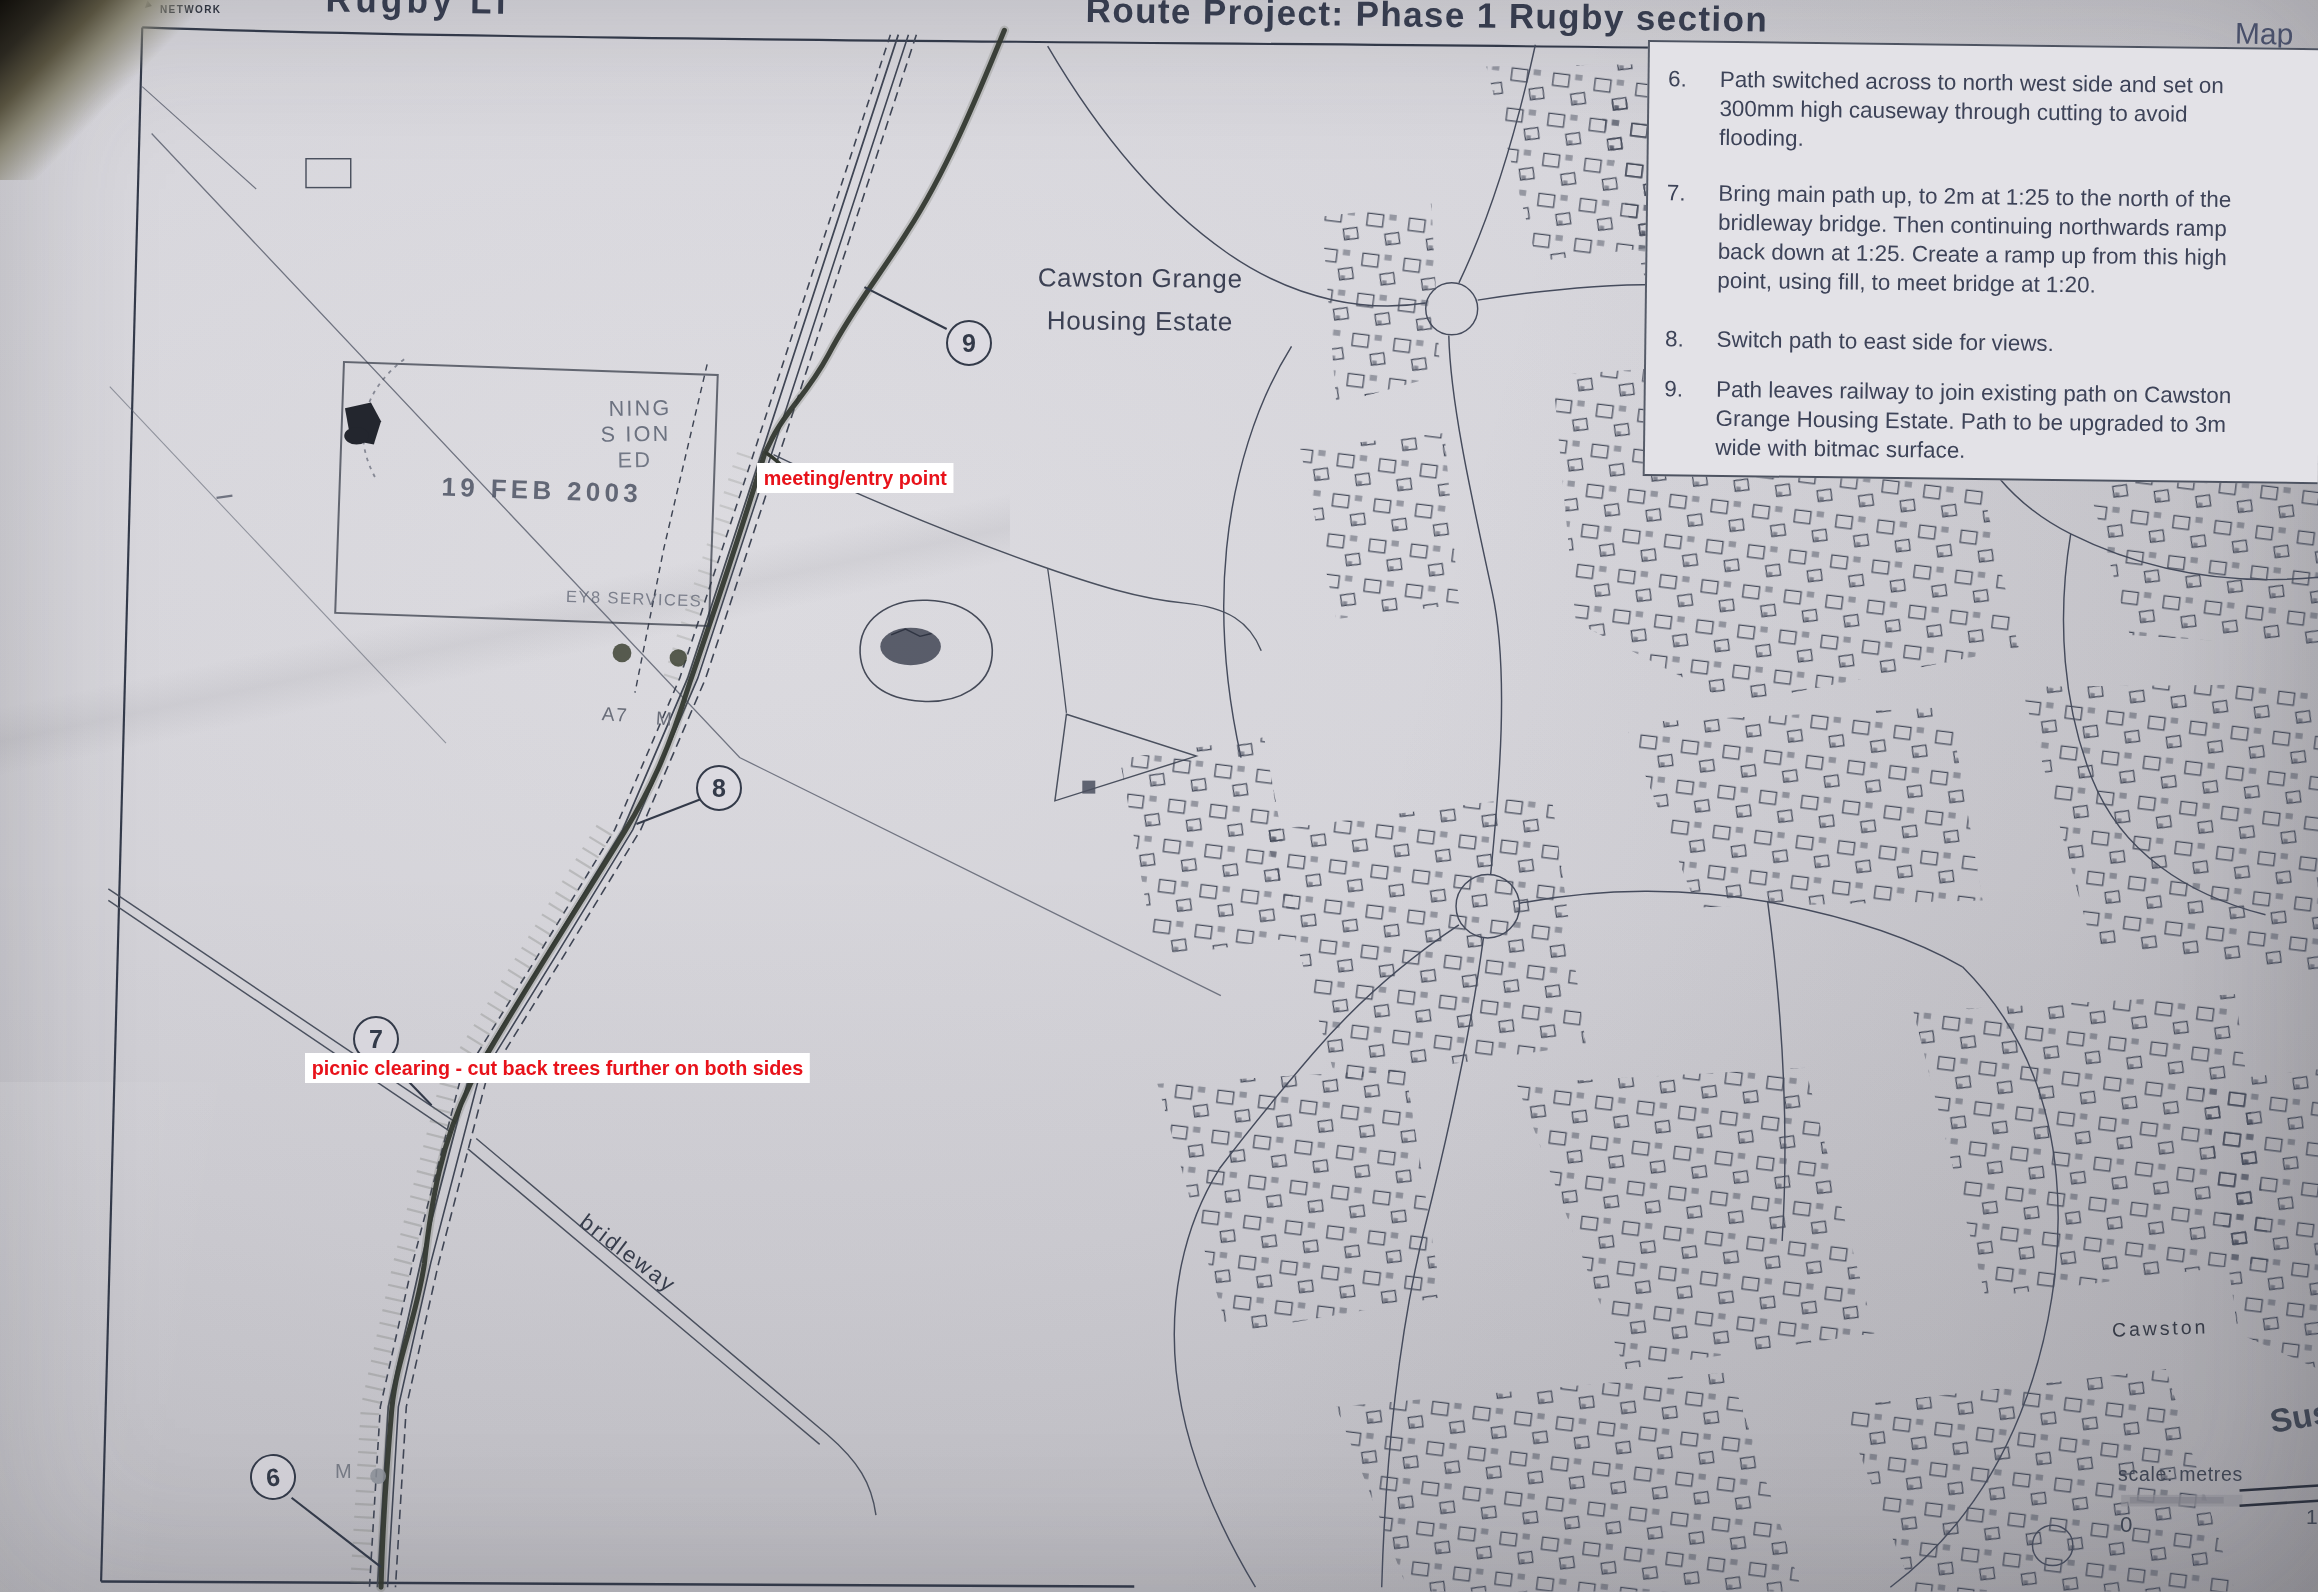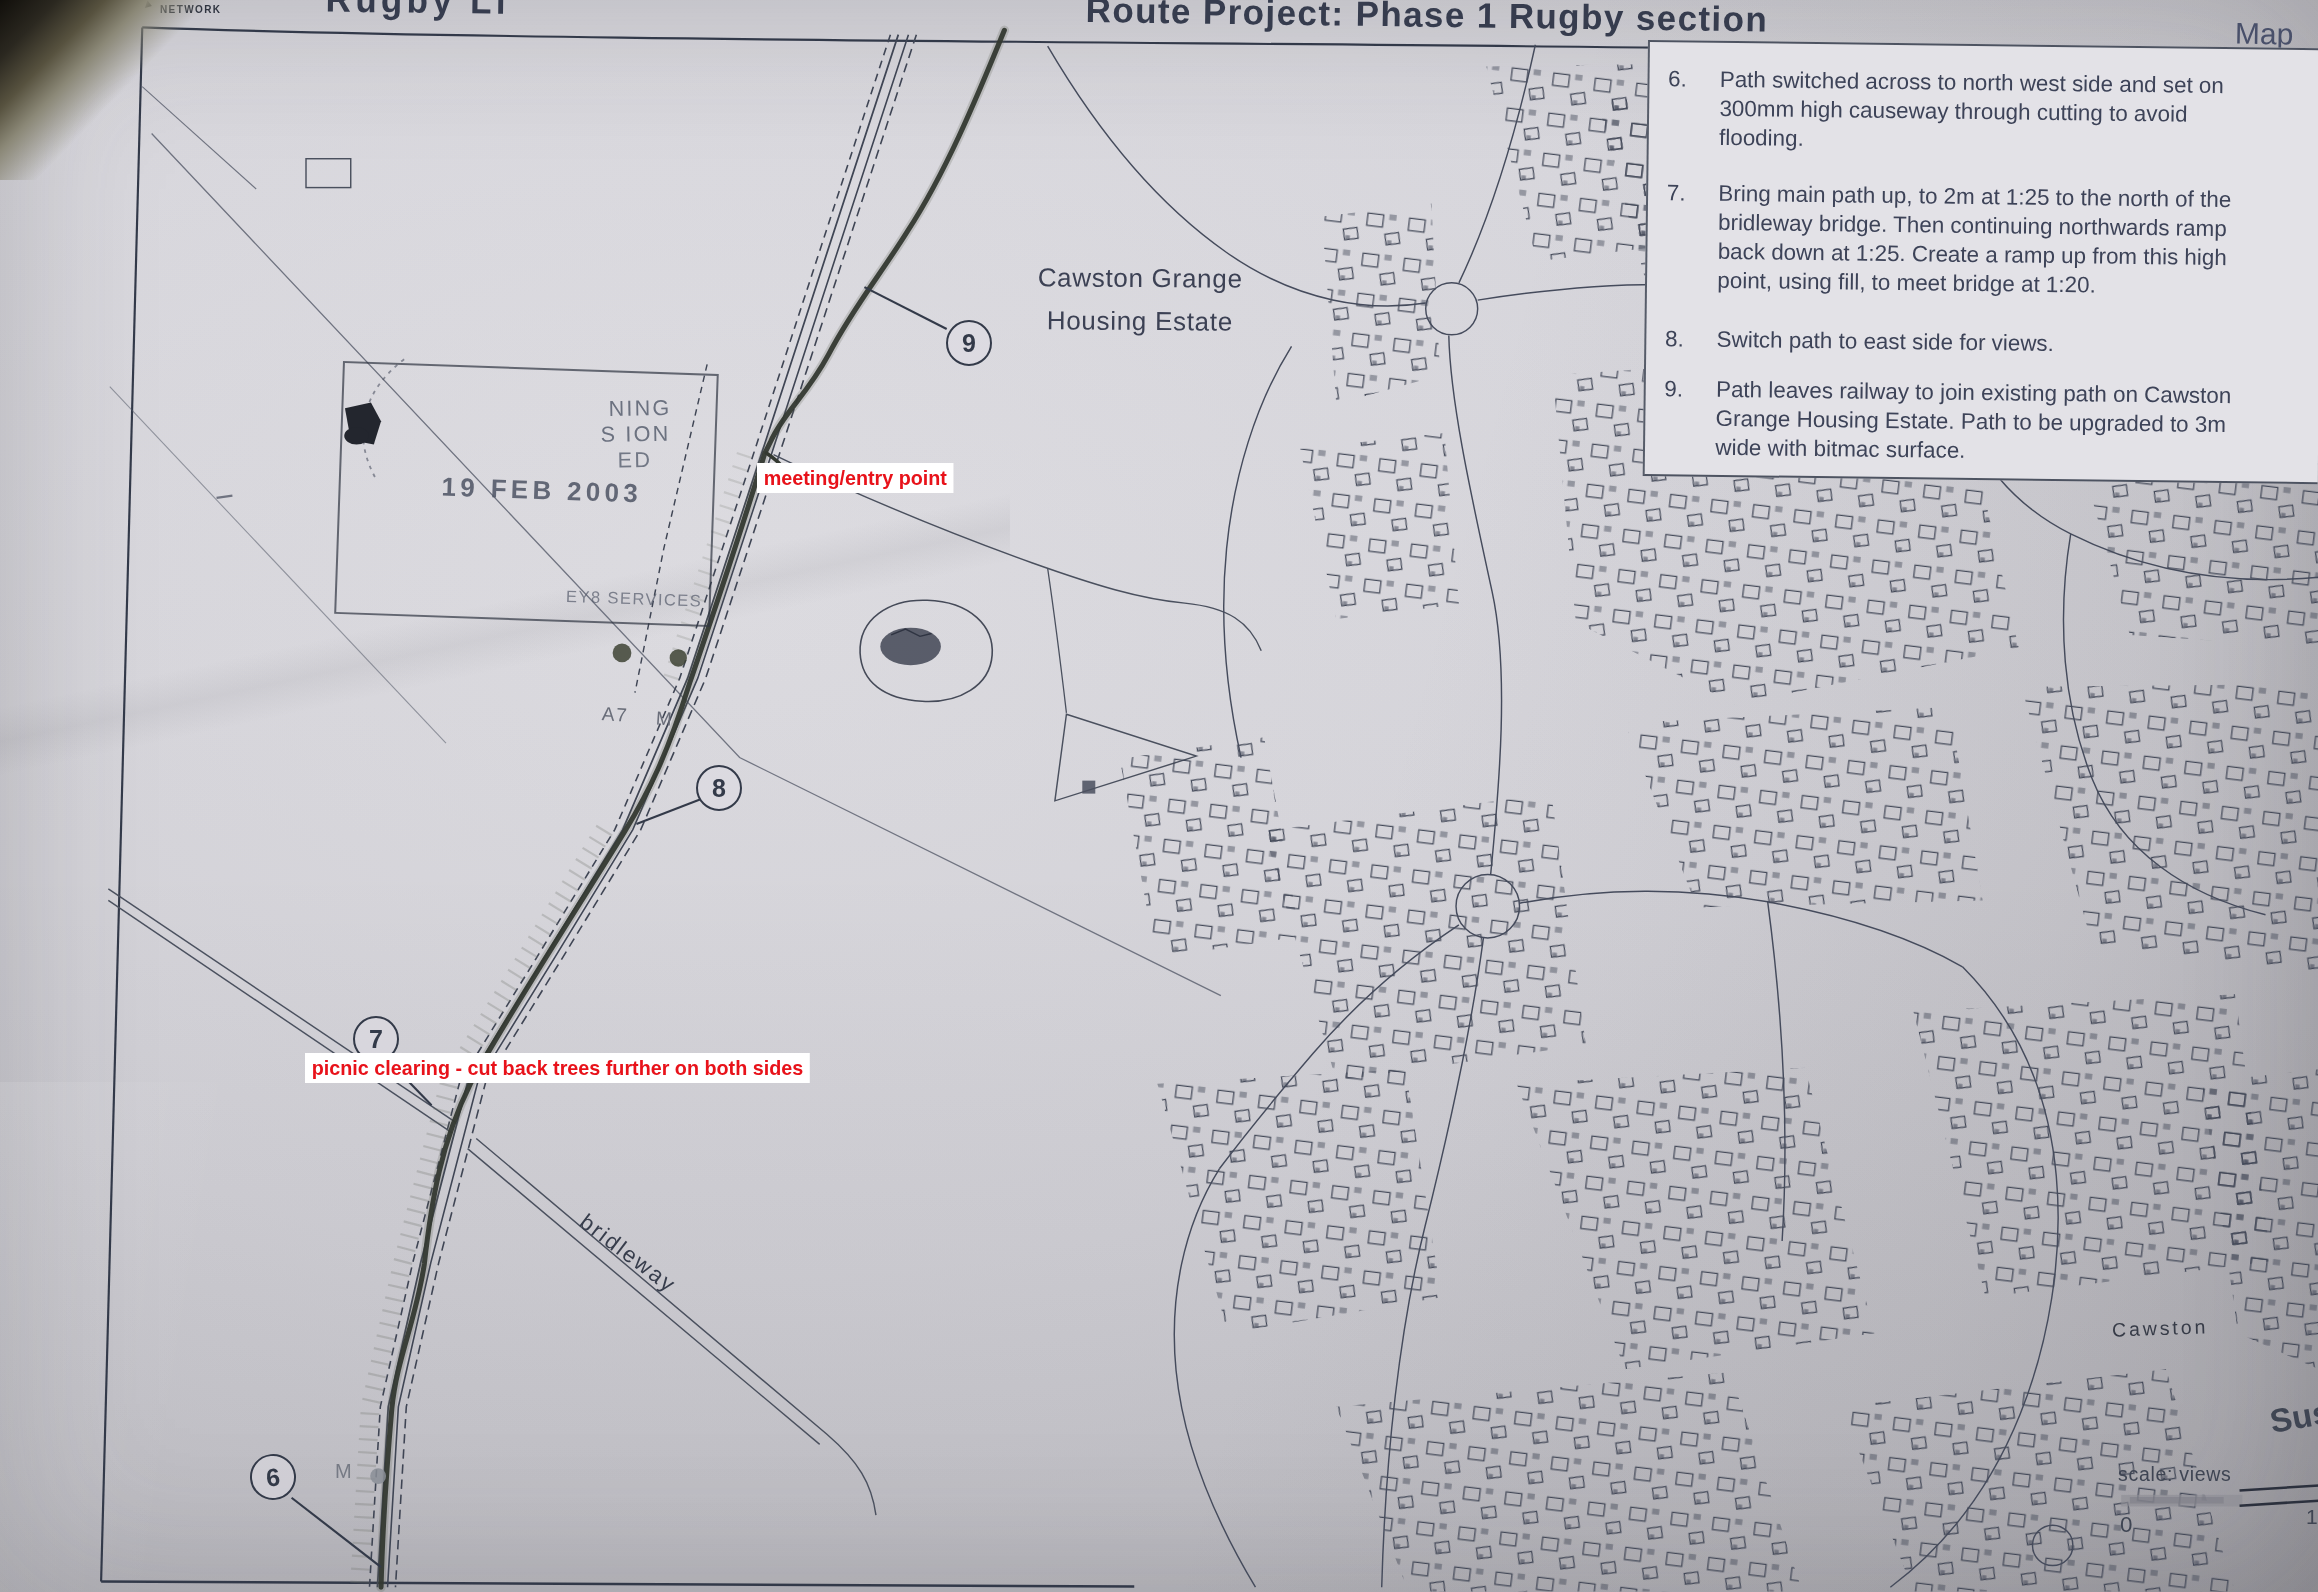--- a/index.html
+++ b/index.html
@@ -291,18 +291,18 @@
 <div class="pencil" id="m-lower">M</div>
 
 <div class="marker" id="marker-9">9</div>
 <div class="marker" id="marker-8">8</div>
 <div class="marker" id="marker-7">7</div>
 <div class="marker" id="marker-6">6</div>
 
 <div class="red-tag" id="tag-meeting">meeting/entry point</div>
 <div class="red-tag" id="tag-picnic">picnic clearing - cut back trees further on both sides</div>
 
-<div class="scale-label">scale: views</div>
+<div class="scale-label">scale: metres</div>
 <div class="scale-zero">0</div>
 <div class="scale-right">1</div>
 
 <div class="corner-shadow"></div>
 
 
 </body></html>

